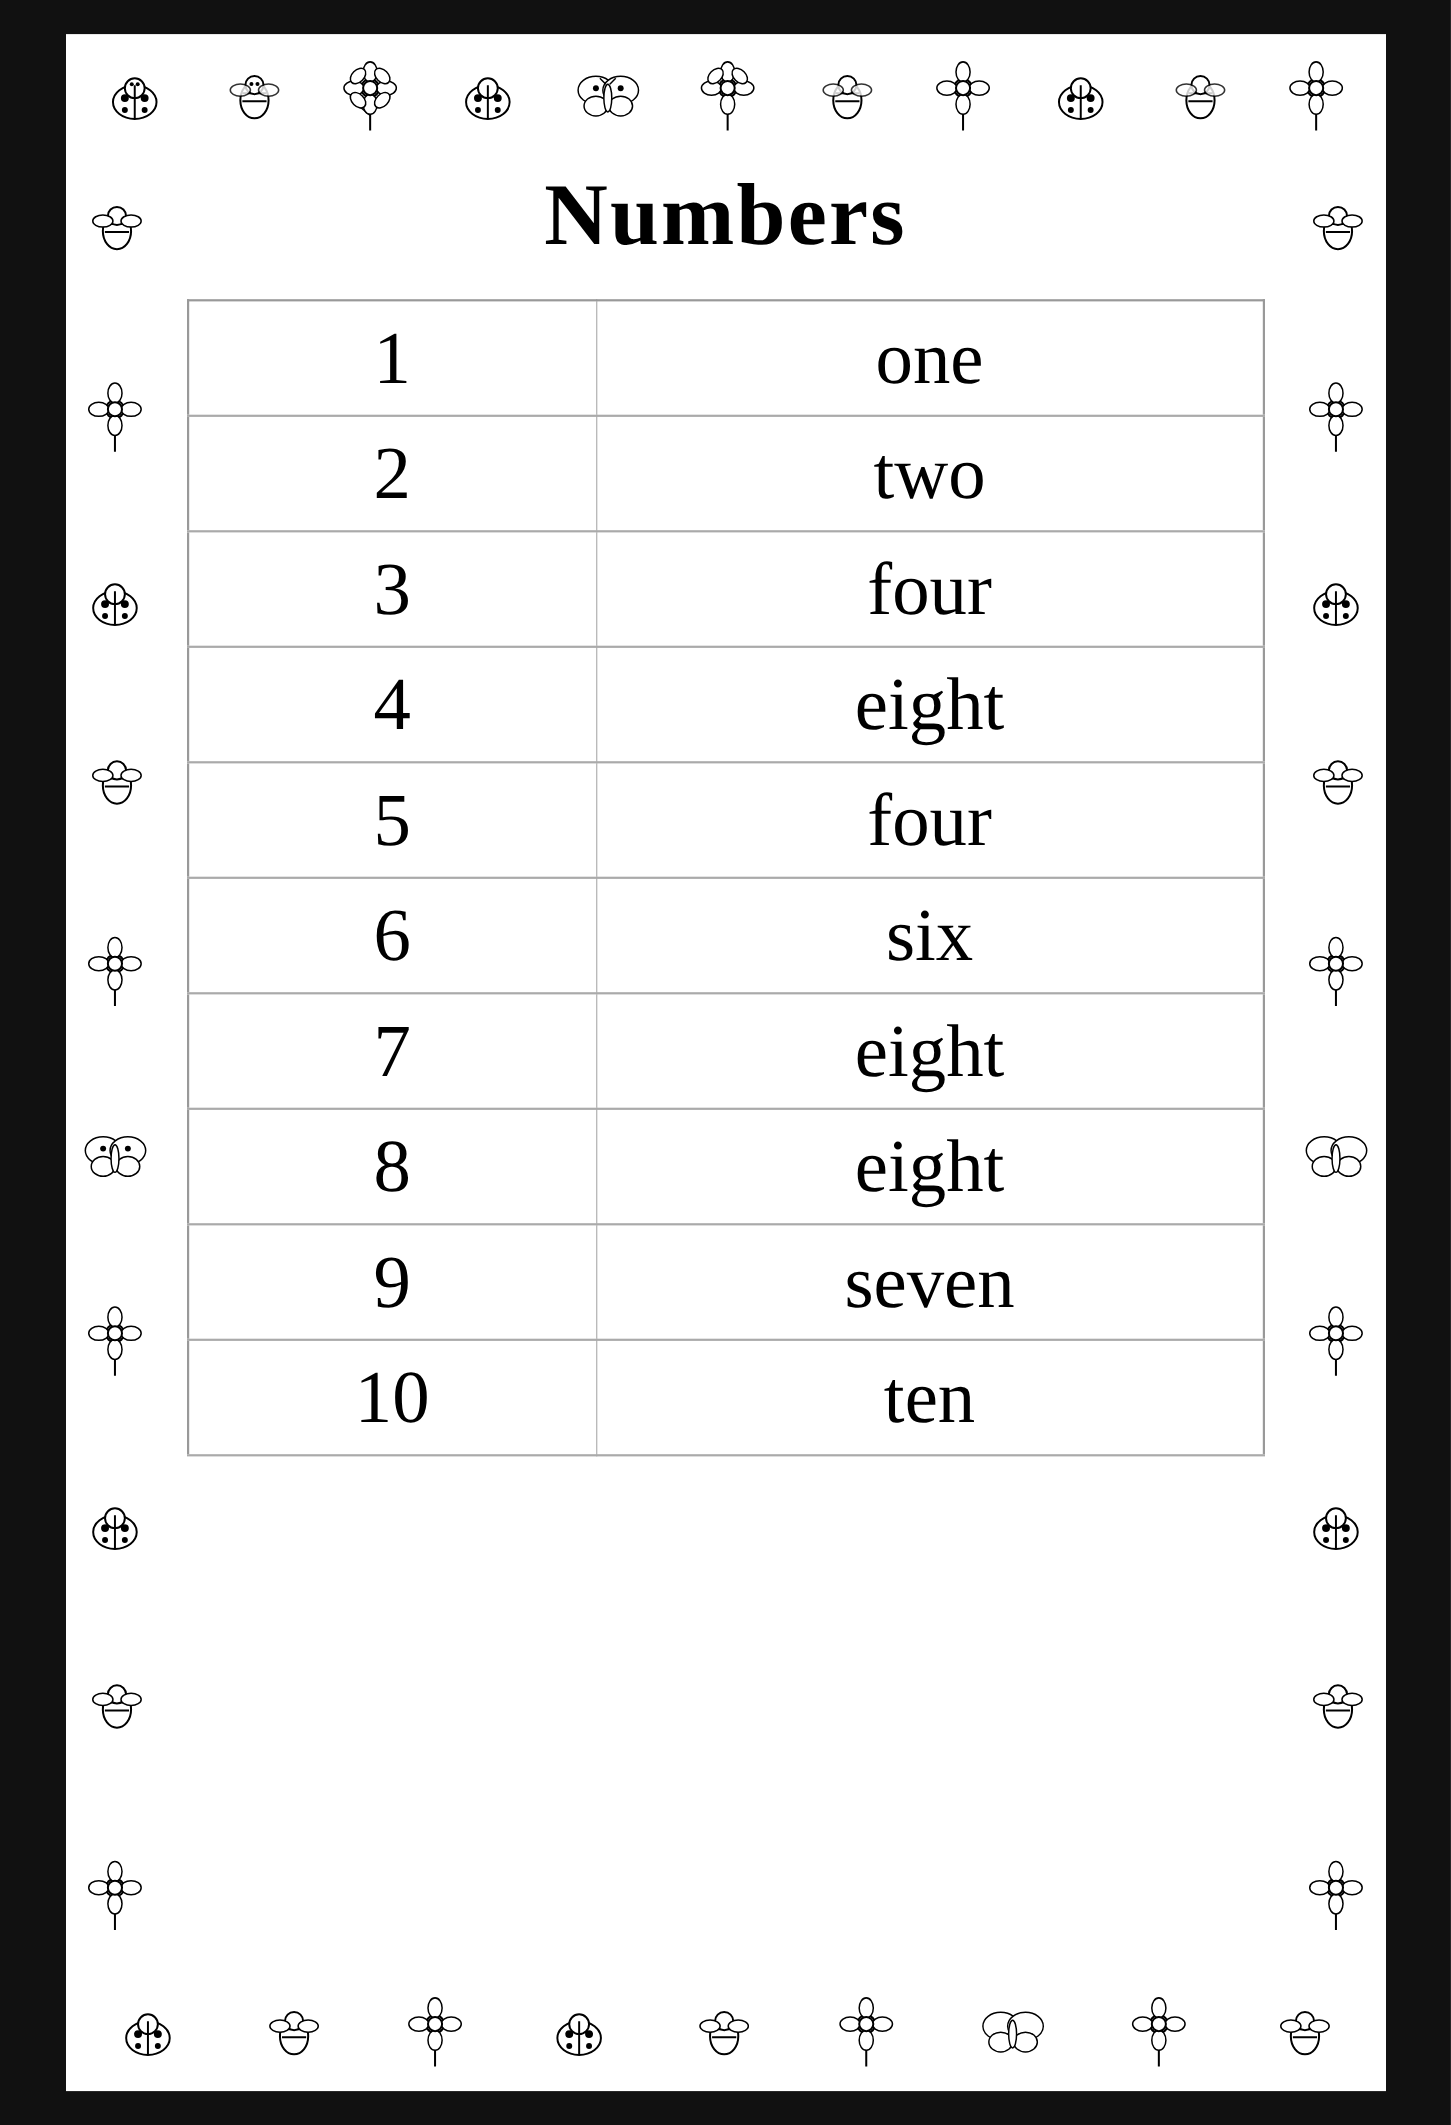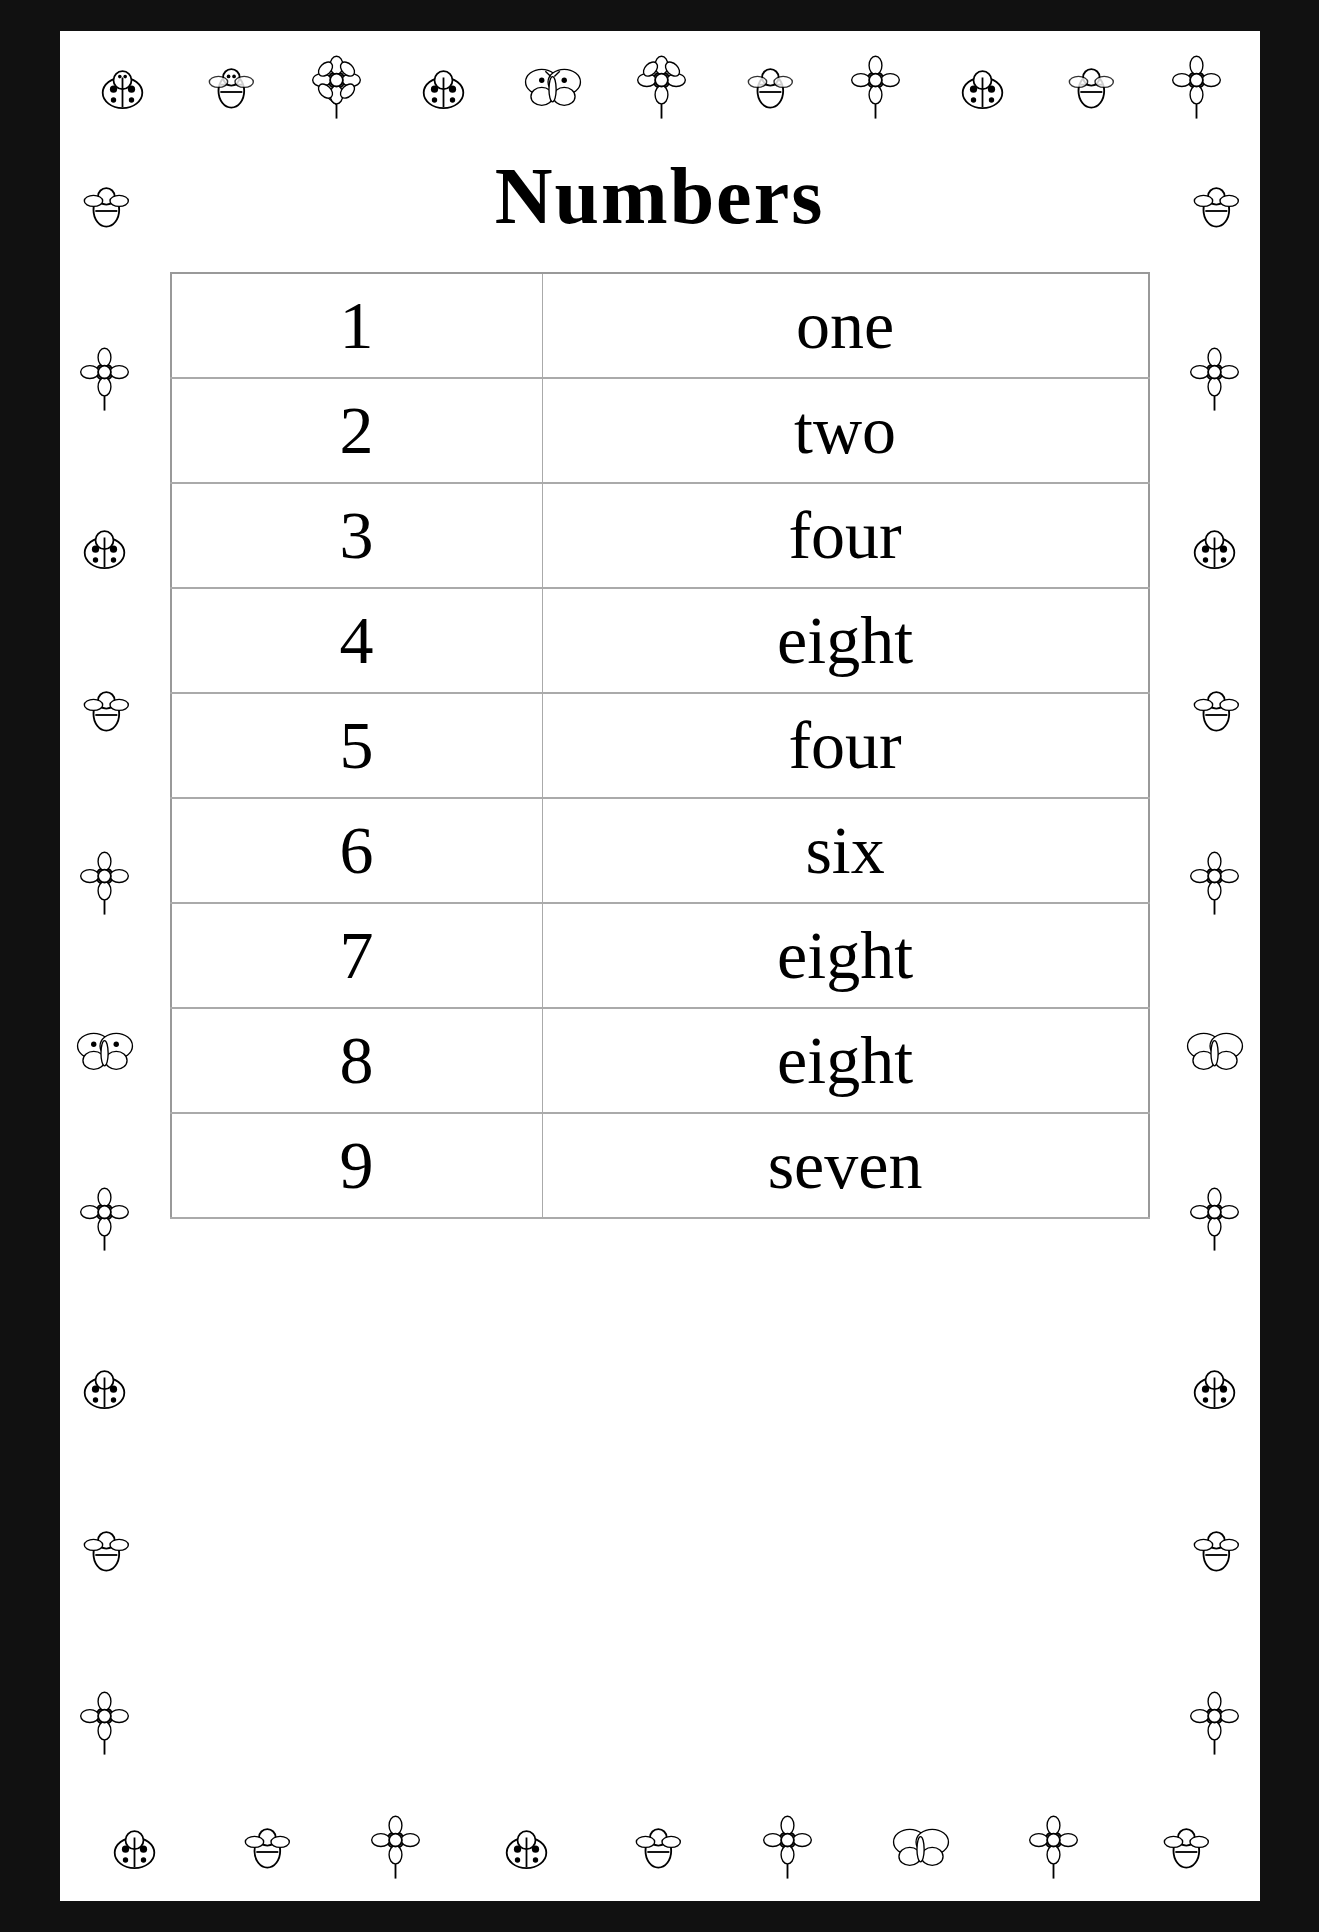--- a/index.html
+++ b/index.html
@@ -444,20 +444,24 @@
             <td>eight</td>
           </tr>
           <tr>
             <td>8</td>
             <td>eight</td>
           </tr>
           <tr>
             <td>9</td>
             <td>seven</td>
           </tr>
+          <tr>
+            <td>10</td>
+            <td>ten</td>
+          </tr>
         </tbody>
     </table>
   </div>
 
   <div class="border-bottom">
     <svg class="ladybug" viewBox="0 0 60 50" xmlns="http://www.w3.org/2000/svg">
       <ellipse cx="30" cy="32" rx="22" ry="17" fill="white" stroke="black" stroke-width="2"></ellipse>
       <circle cx="30" cy="18" r="10" fill="white" stroke="black" stroke-width="2"></circle>
       <line x1="30" y1="15" x2="30" y2="48" stroke="black" stroke-width="2"></line>
       <circle cx="20" cy="28" r="4" fill="black"></circle>

